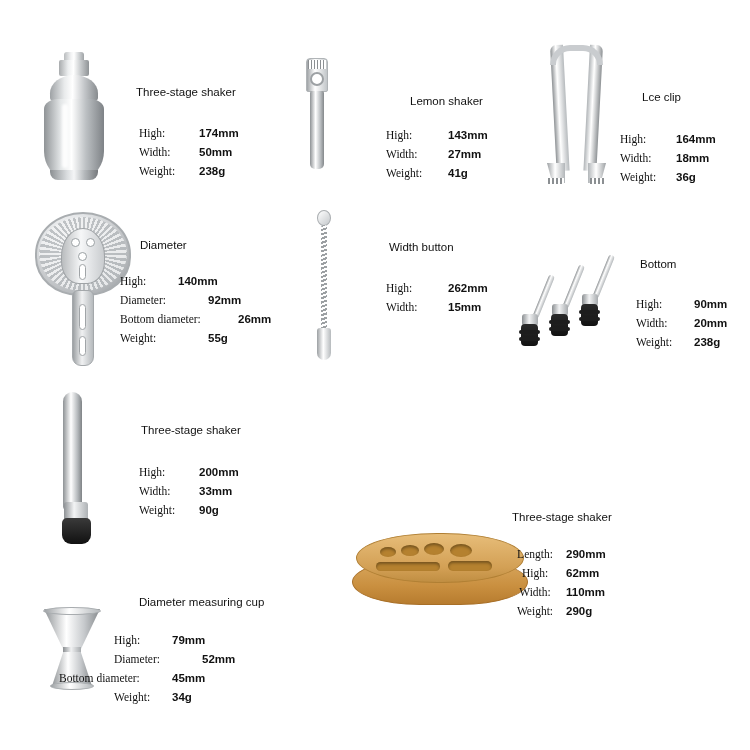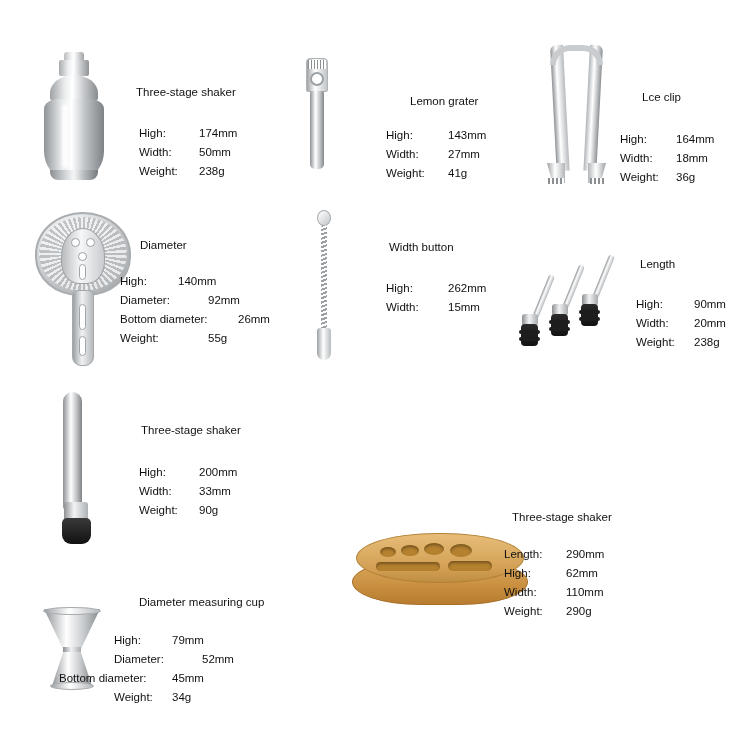--- a/index.html
+++ b/index.html
@@ -34,23 +34,25 @@
     color: #111;
   }
   .spec-row {
     display: flex;
     align-items: baseline;
     margin-bottom: 7px;
     white-space: nowrap;
   }
   .spec-label {
     display: inline-block;
+    font-family: Liberation Serif, serif;
   }
   .spec-val {
     display: inline-block;
+    font-weight: bold;
   }
 
   
   .shaker { position: absolute; }
   .shaker .cap {
     position: absolute; left: 22px; top: 0; width: 20px; height: 9px;
     background: linear-gradient(90deg,#b9bcbe,#f2f3f4 35%,#ffffff 50%,#cfd2d4 75%,#9fa3a6);
     border-radius: 3px 3px 1px 1px;
   }
   .shaker .neck {
@@ -311,21 +313,21 @@
       <span class="spec-val">238g</span>
     </div>
   </div>
 
   <div class="item grater" style="left:304px; top:58px; width:28px; height:115px;">
     <div class="headpart"></div>
     <div class="teeth"></div>
     <div class="ring"></div>
     <div class="shaft"></div>
   </div>
-  <div class="title" style="left:410px; top:95px;">Lemon grater</div>
+  <div class="title" style="left:410px; top:95px;">Lemon shaker</div>
   <div class="specs" style="left:386px; top:129px; width:150px;">
     <div class="spec-row">
       <span class="spec-label" style="width:62px">High:</span>
       <span class="spec-val">143mm</span>
     </div>
     <div class="spec-row">
       <span class="spec-label" style="width:62px">Width:</span>
       <span class="spec-val">27mm</span>
     </div>
     <div class="spec-row">
@@ -418,21 +420,21 @@
       <div class="spout" style="left:16px; top:0; transform: rotate(22deg);"></div>
       <div class="collar" style="left:6px; top:42px;"></div>
       <div class="cork" style="left:5px; top:52px;"></div>
     </div>
     <div class="pourer" style="left:60px; top:2px;">
       <div class="spout" style="left:16px; top:0; transform: rotate(22deg);"></div>
       <div class="collar" style="left:6px; top:42px;"></div>
       <div class="cork" style="left:5px; top:52px;"></div>
     </div>
   </div>
-  <div class="title" style="left:640px; top:258px;">Length</div>
+  <div class="title" style="left:640px; top:258px;">Bottom</div>
   <div class="specs" style="left:636px; top:298px; width:140px;">
     <div class="spec-row">
       <span class="spec-label" style="width:58px">High:</span>
       <span class="spec-val">90mm</span>
     </div>
     <div class="spec-row">
       <span class="spec-label" style="width:58px">Width:</span>
       <span class="spec-val">20mm</span>
     </div>
     <div class="spec-row">
@@ -466,21 +468,21 @@
     <div class="base"></div>
     <div class="top"></div>
     <div class="hole" style="left:28px; top:14px; width:16px; height:10px;"></div>
     <div class="hole" style="left:49px; top:12px; width:18px; height:11px;"></div>
     <div class="hole" style="left:72px; top:10px; width:20px; height:12px;"></div>
     <div class="hole" style="left:98px; top:11px; width:22px; height:13px;"></div>
     <div class="slot" style="left:24px; top:29px; width:64px; height:9px;"></div>
     <div class="slot" style="left:96px; top:28px; width:44px; height:10px;"></div>
   </div>
   <div class="title" style="left:512px; top:511px;">Three-stage shaker</div>
-  <div class="specs" style="left:504px; top:548px; width:170px;">
+  <div class="specs" style="left:504px; top:548px; width:170px;text-align:center;">
     <div class="spec-row">
       <span class="spec-label" style="width:62px">Length:</span>
       <span class="spec-val">290mm</span>
     </div>
     <div class="spec-row">
       <span class="spec-label" style="width:62px">High:</span>
       <span class="spec-val">62mm</span>
     </div>
     <div class="spec-row">
       <span class="spec-label" style="width:62px">Width:</span>

